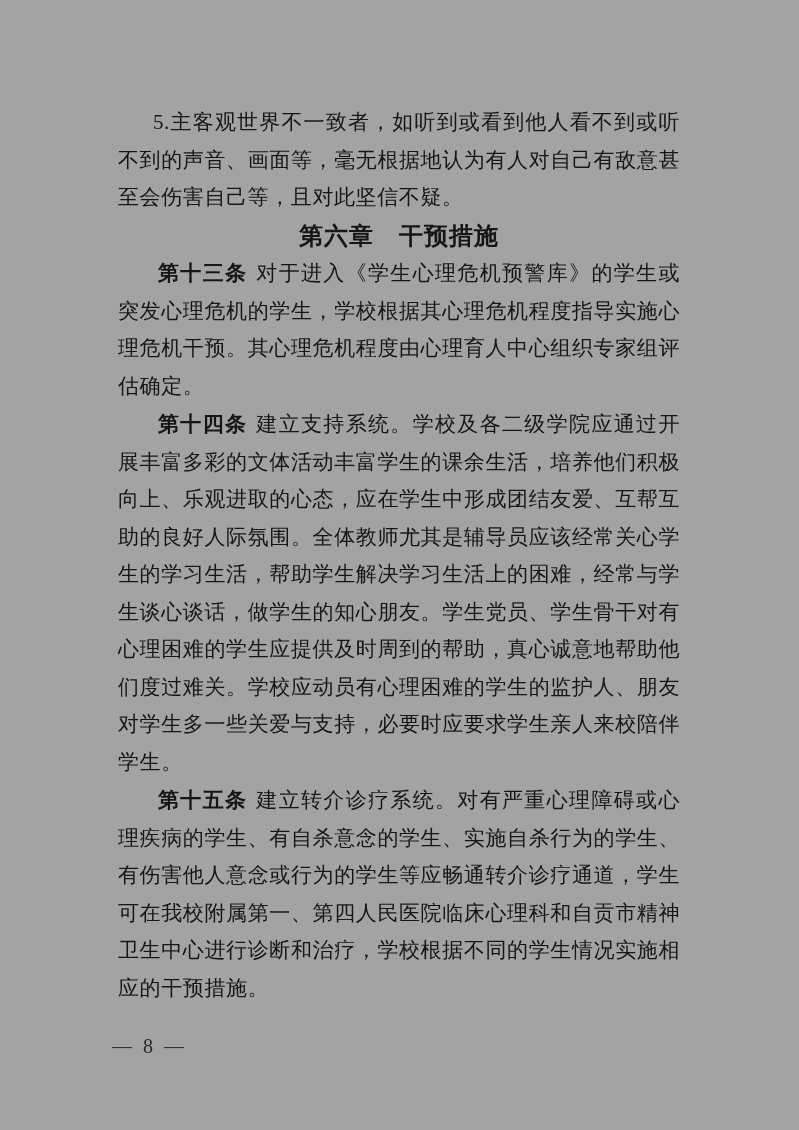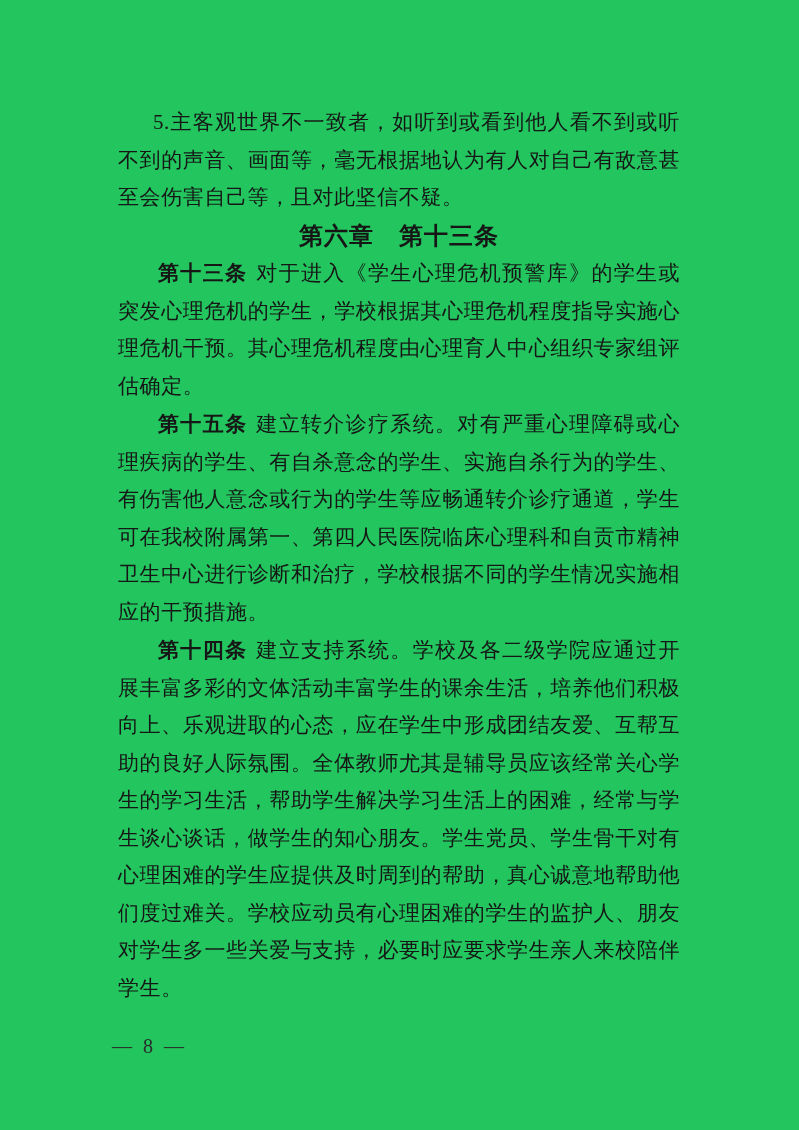--- a/index.html
+++ b/index.html
@@ -4,21 +4,21 @@
 <style>
   html, body {
     margin: 0;
     padding: 0;
     background: #ffffff;
   }
   .page {
     position: relative;
     width: 799px;
     height: 1130px;
-    background: #22c55e;
+    background: #a3a3a3;
     overflow: hidden;
     font-family: "Liberation Serif", serif;
     color: #161616;
   }
   .content {
     position: absolute;
     left: 118px;
     top: 104px;
     width: 562px;
     font-size: 21px;
@@ -64,24 +64,24 @@
   }
 </style>
 </head>
 <body>
 
 <div class="page">
   <div class="content">
 
     <p class="intro-para"><span>5.主客观世界不一致者，如听到或看到他人看不到或听不到的声音、画面等，毫无根据地认为有人对自己有敌意甚至会伤害自己等，且对此坚信不疑。</span></p>
 
-    <h2 class="chapter-heading">第六章　第十三条</h2>
+    <h2 class="chapter-heading">第六章　干预措施</h2>
 
     <p class="article-para"><span class="article-label">第十三条</span><span>对于进入《学生心理危机预警库》的学生或突发心理危机的学生，学校根据其心理危机程度指导实施心理危机干预。其心理危机程度由心理育人中心组织专家组评估确定。</span></p>
 
+    <p class="article-para"><span class="article-label">第十四条</span><span>建立支持系统。学校及各二级学院应通过开展丰富多彩的文体活动丰富学生的课余生活，培养他们积极向上、乐观进取的心态，应在学生中形成团结友爱、互帮互助的良好人际氛围。全体教师尤其是辅导员应该经常关心学生的学习生活，帮助学生解决学习生活上的困难，经常与学生谈心谈话，做学生的知心朋友。学生党员、学生骨干对有心理困难的学生应提供及时周到的帮助，真心诚意地帮助他们度过难关。学校应动员有心理困难的学生的监护人、朋友对学生多一些关爱与支持，必要时应要求学生亲人来校陪伴学生。</span></p>
+
     <p class="article-para"><span class="article-label">第十五条</span><span>建立转介诊疗系统。对有严重心理障碍或心理疾病的学生、有自杀意念的学生、实施自杀行为的学生、有伤害他人意念或行为的学生等应畅通转介诊疗通道，学生可在我校附属第一、第四人民医院临床心理科和自贡市精神卫生中心进行诊断和治疗，学校根据不同的学生情况实施相应的干预措施。</span></p>
-
-    <p class="article-para"><span class="article-label">第十四条</span><span>建立支持系统。学校及各二级学院应通过开展丰富多彩的文体活动丰富学生的课余生活，培养他们积极向上、乐观进取的心态，应在学生中形成团结友爱、互帮互助的良好人际氛围。全体教师尤其是辅导员应该经常关心学生的学习生活，帮助学生解决学习生活上的困难，经常与学生谈心谈话，做学生的知心朋友。学生党员、学生骨干对有心理困难的学生应提供及时周到的帮助，真心诚意地帮助他们度过难关。学校应动员有心理困难的学生的监护人、朋友对学生多一些关爱与支持，必要时应要求学生亲人来校陪伴学生。</span></p>
 
   </div>
 
   <div class="page-number">— 8 —</div>
 </div>
 
 </body></html>

